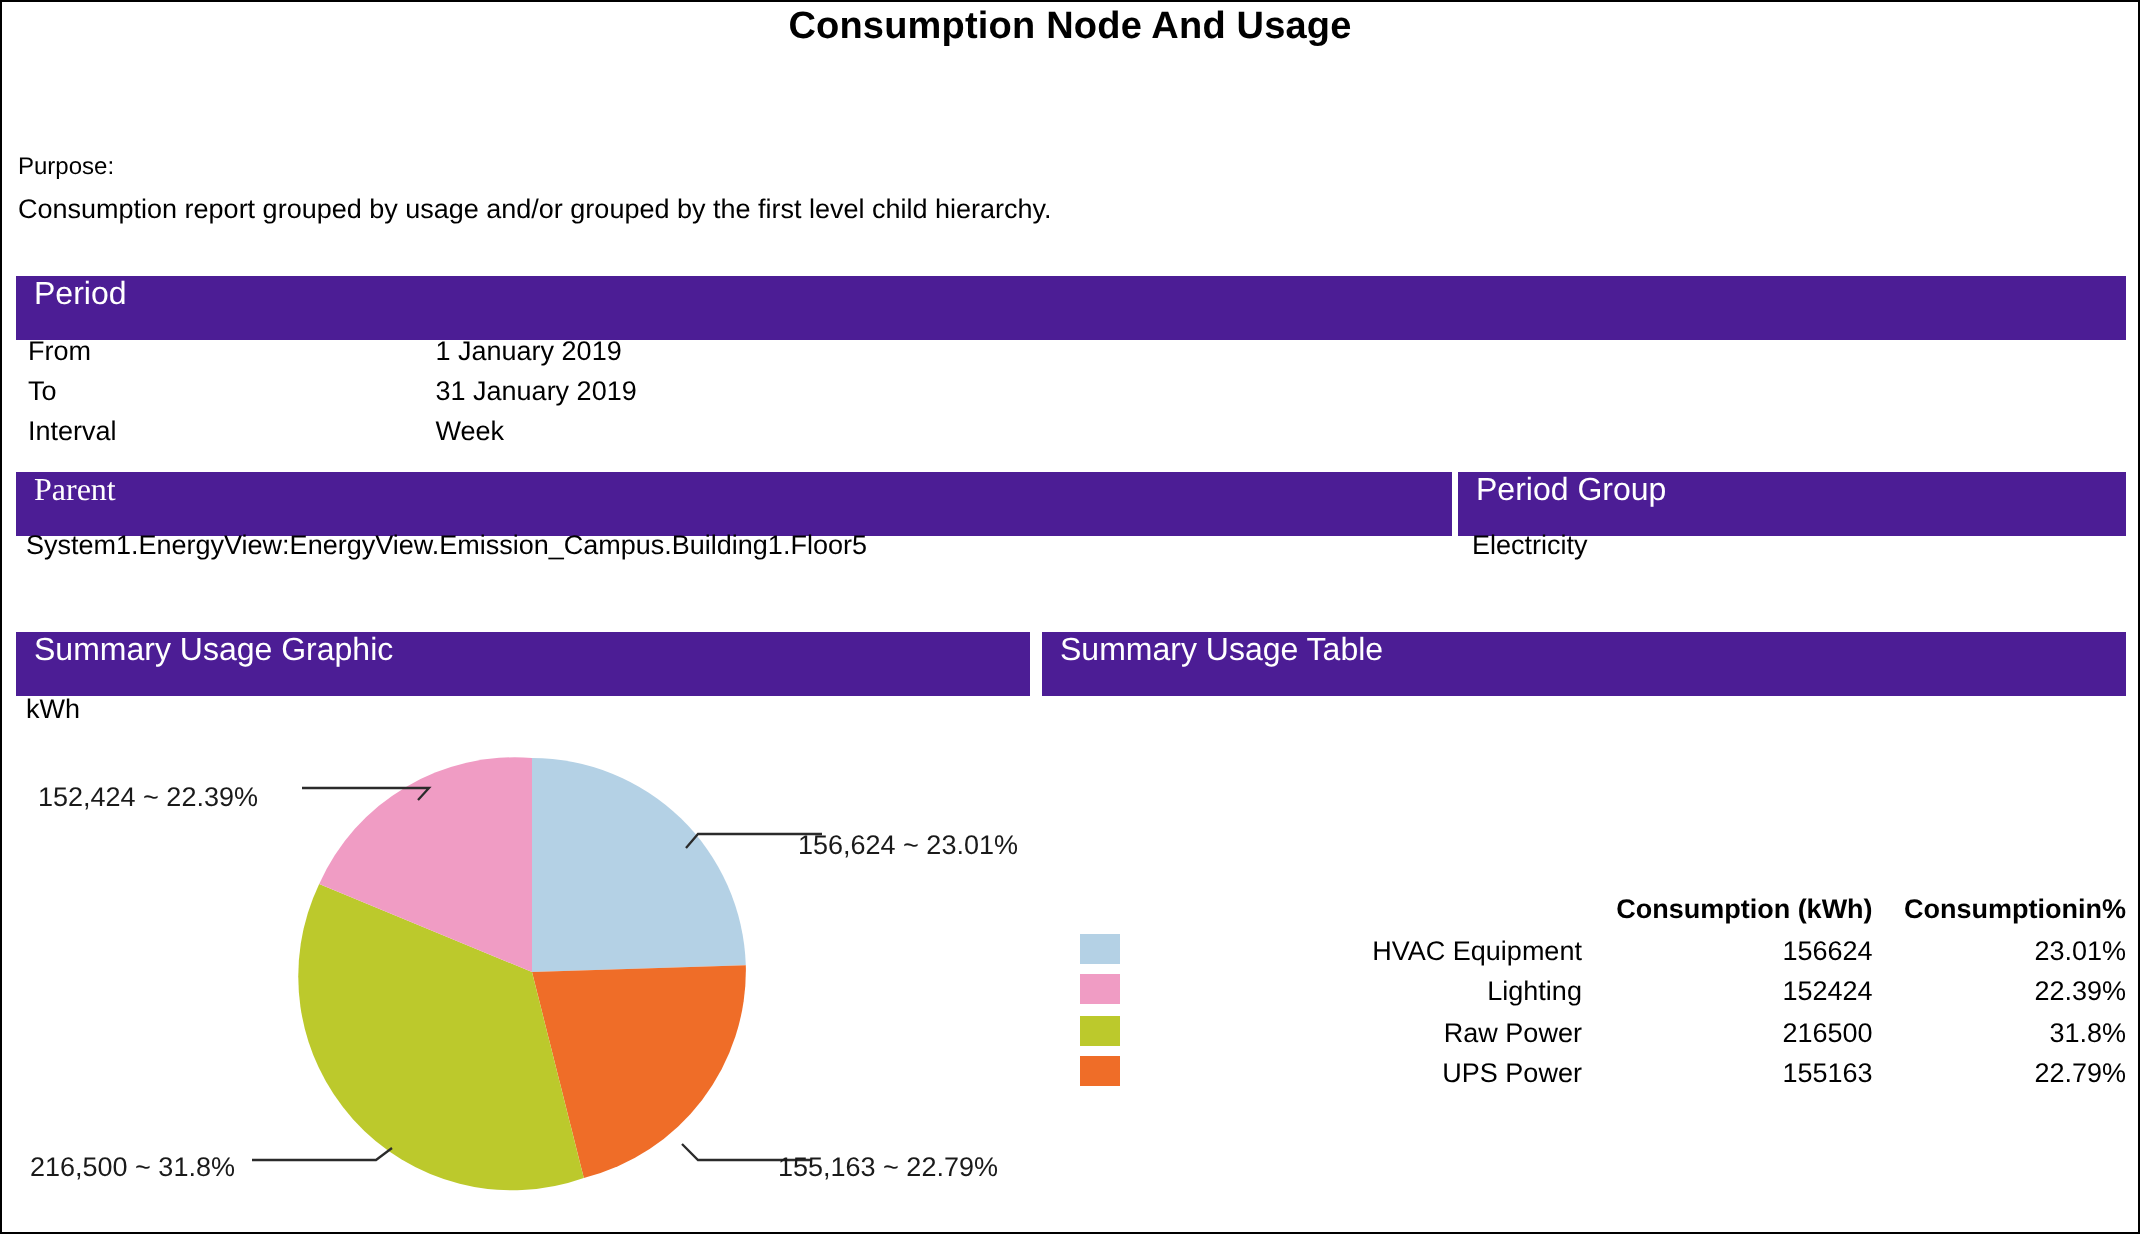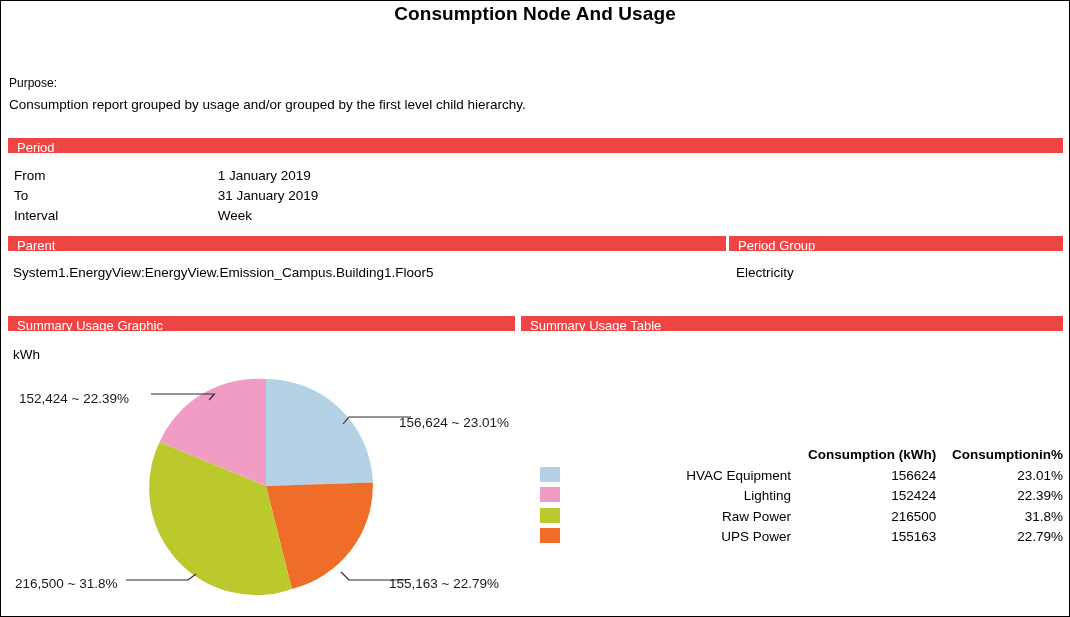--- a/index.html
+++ b/index.html
@@ -43,33 +43,33 @@
   .purpose-text {
     position: absolute;
     left: 8px;
     top: 96px;
     font-size: 13.5px;
   }
 
   
   .bar {
     position: absolute;
-    height: 15px;
-    background: #ef4444;
+    height: 32px;
+    background: #4c1d95;
     color: #ffffff;
-    font-size: 13px;
+    font-size: 16px;
     line-height: 19px;
     padding-left: 9px;
     box-sizing: border-box;
     overflow: hidden;
     white-space: nowrap;
   }
 
   .bar-period   { left: 7px;   top: 137px; width: 1055px; }
-  .bar-parent   { left: 7px;   top: 235px; width: 718px;  }
+  .bar-parent   { left: 7px;   top: 235px; width: 718px; font-family: Liberation Serif, serif;  }
   .bar-media    { left: 728px; top: 235px; width: 334px;  }
   .bar-graphic  { left: 7px;   top: 315px; width: 507px;  }
   .bar-table    { left: 520px; top: 315px; width: 542px;  }
 
   
   .period-rows {
     position: absolute;
     left: 13px;
     top: 165px;
     font-size: 13.5px;

